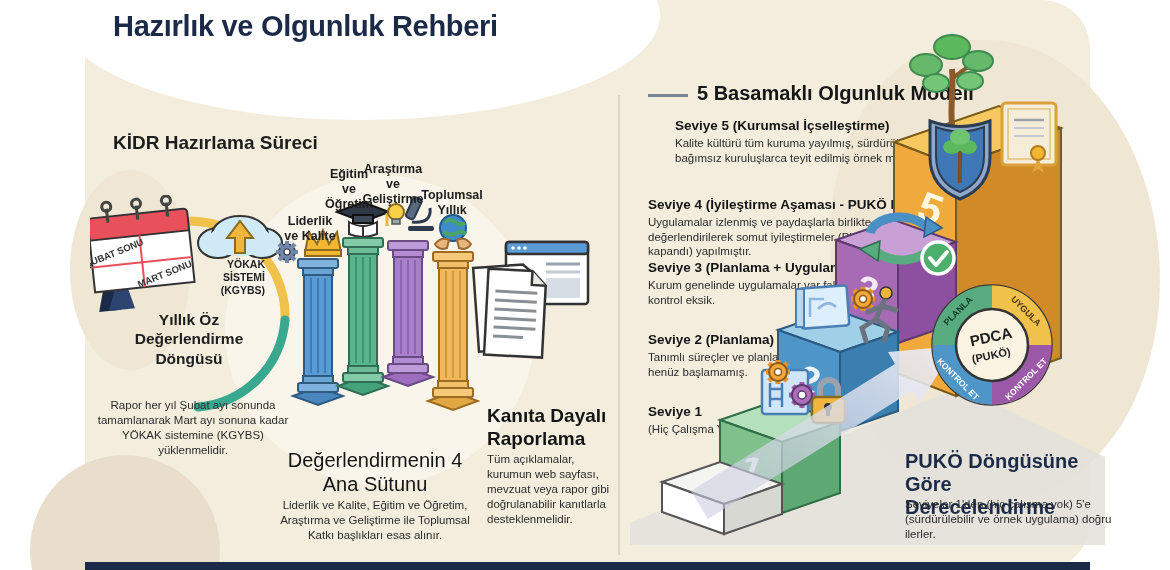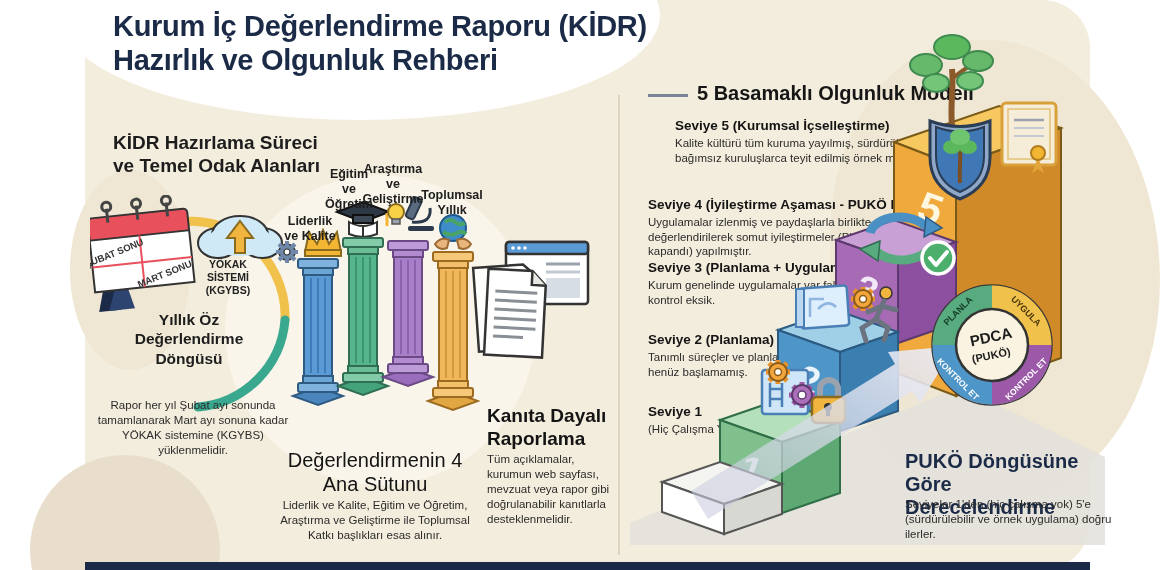--- a/index.html
+++ b/index.html
@@ -14,21 +14,21 @@
   .bg-blob-bl{left:30px;top:455px;width:190px;height:190px;background:#e8decb;border-radius:50%;}
   .bg-blob-l{left:70px;top:170px;width:120px;height:200px;background:#efe7d4;border-radius:50%;}
   .footer-bar{left:85px;top:562px;width:1005px;height:8px;background:#1b2a47;}
   .divider-v{left:618px;top:95px;width:2px;height:460px;background:#ddd5c2;}
   .leader-line{left:648px;top:94px;width:40px;height:3px;background:#7a8494;}
 
   
   .main-title{left:113px;top:10px;width:580px;font-size:29px;line-height:1.17;font-weight:bold;color:#1b2a47;letter-spacing:-0.3px;}
   .sec-head{font-weight:bold;color:#1d1d1d;font-size:19px;line-height:1.2;}
   .left-head{left:113px;top:132px;width:240px;}
-  .yokak-label{left:191px;top:258px;width:74px;text-align:center;font-size:10.5px;line-height:1.25;font-weight:bold;}
+  .yokak-label{left:191px;top:258px;width:74px;text-align:right;font-size:10.5px;line-height:1.25;font-weight:bold;}
   .cycle-title{left:125px;top:310px;width:128px;text-align:center;font-size:15.5px;line-height:1.25;font-weight:bold;color:#1d1d1d;}
   .note{font-size:11.5px;line-height:1.3;color:#2b2b2b;}
   .left-note{left:93px;top:398px;width:200px;text-align:center;}
   .pillar-label{position:absolute;text-align:center;font-size:12.5px;line-height:1.2;font-weight:bold;color:#1d1d1d;}
   .pillars-title{left:281px;top:448px;width:188px;text-align:center;font-size:20px;line-height:1.2;font-weight:normal;color:#141414;}
   .pillars-note{left:276px;top:498px;width:198px;text-align:center;}
   .evidence-title{left:487px;top:405px;width:135px;font-size:19px;line-height:1.2;font-weight:bold;color:#141414;}
   .evidence-note{left:487px;top:452px;width:124px;}
   .maturity-title{left:697px;top:82px;width:300px;font-size:20px;font-weight:bold;color:#161616;}
   .level{position:absolute;left:648px;width:272px;}
@@ -45,27 +45,25 @@
 <div id="canvas">
 
   <div class="abs bg-cream"></div>
   <div class="abs bg-white-top"></div>
   <div class="abs bg-blob-right"></div>
   <div class="abs bg-circle-pillars"></div>
   <div class="abs bg-blob-bl"></div>
   <div class="abs bg-blob-l"></div>
 
   <div class="abs main-title">
-    <div>Kurum İç Değerlendirme Raporu (KİDR)</div>
     <div>Hazırlık ve Olgunluk Rehberi</div>
   </div>
 
   <div class="abs sec-head left-head">
     <div>KİDR Hazırlama Süreci</div>
-    <div>ve Temel Odak Alanları</div>
   </div>
 
   <svg class="abs" style="left:90px;top:195px;" width="205" height="245" viewBox="0 0 205 245">
 
     <path d="M 60 35 A 95 95 0 0 1 195 125" fill="none" stroke="#f0c14b" stroke-width="9" stroke-linecap="round"></path>
     <path d="M 195 125 A 95 95 0 0 1 108 212" fill="none" stroke="#3aa88f" stroke-width="9" stroke-linecap="round"></path>
 
     <g transform="rotate(-6 55 65)">
       <polygon points="4,112 18,64 26,112" fill="#1b2a47"></polygon>
       <polygon points="14,112 30,70 40,112" fill="#2e4470"></polygon>

